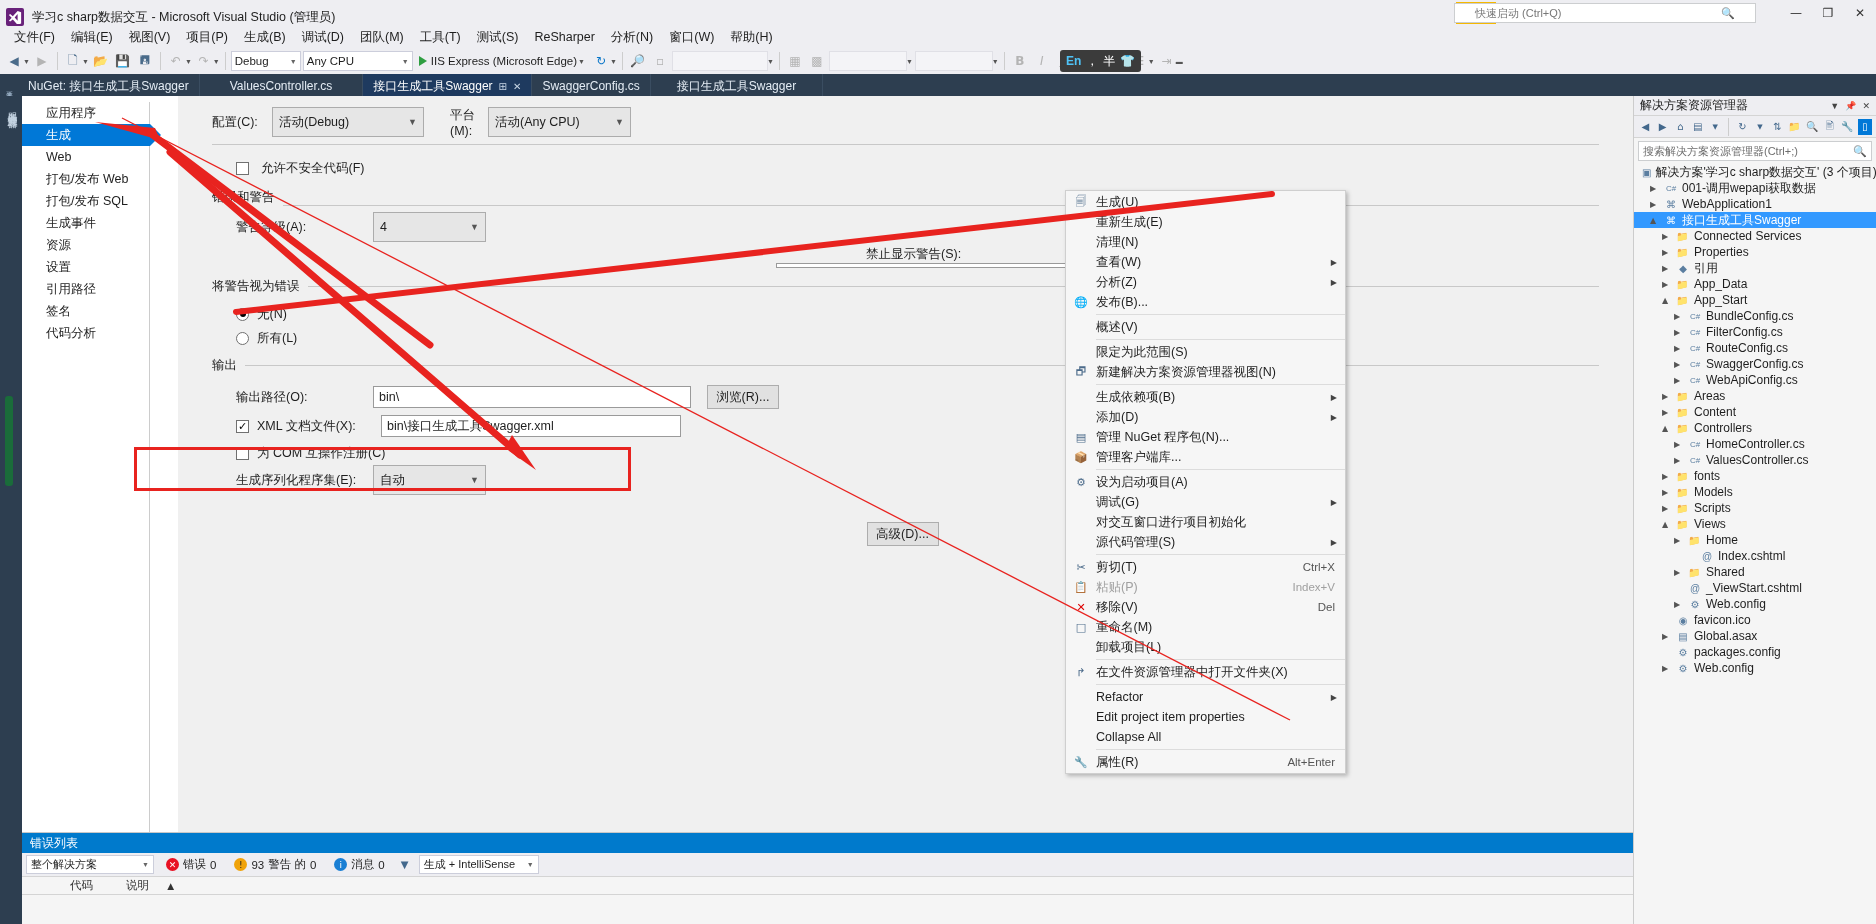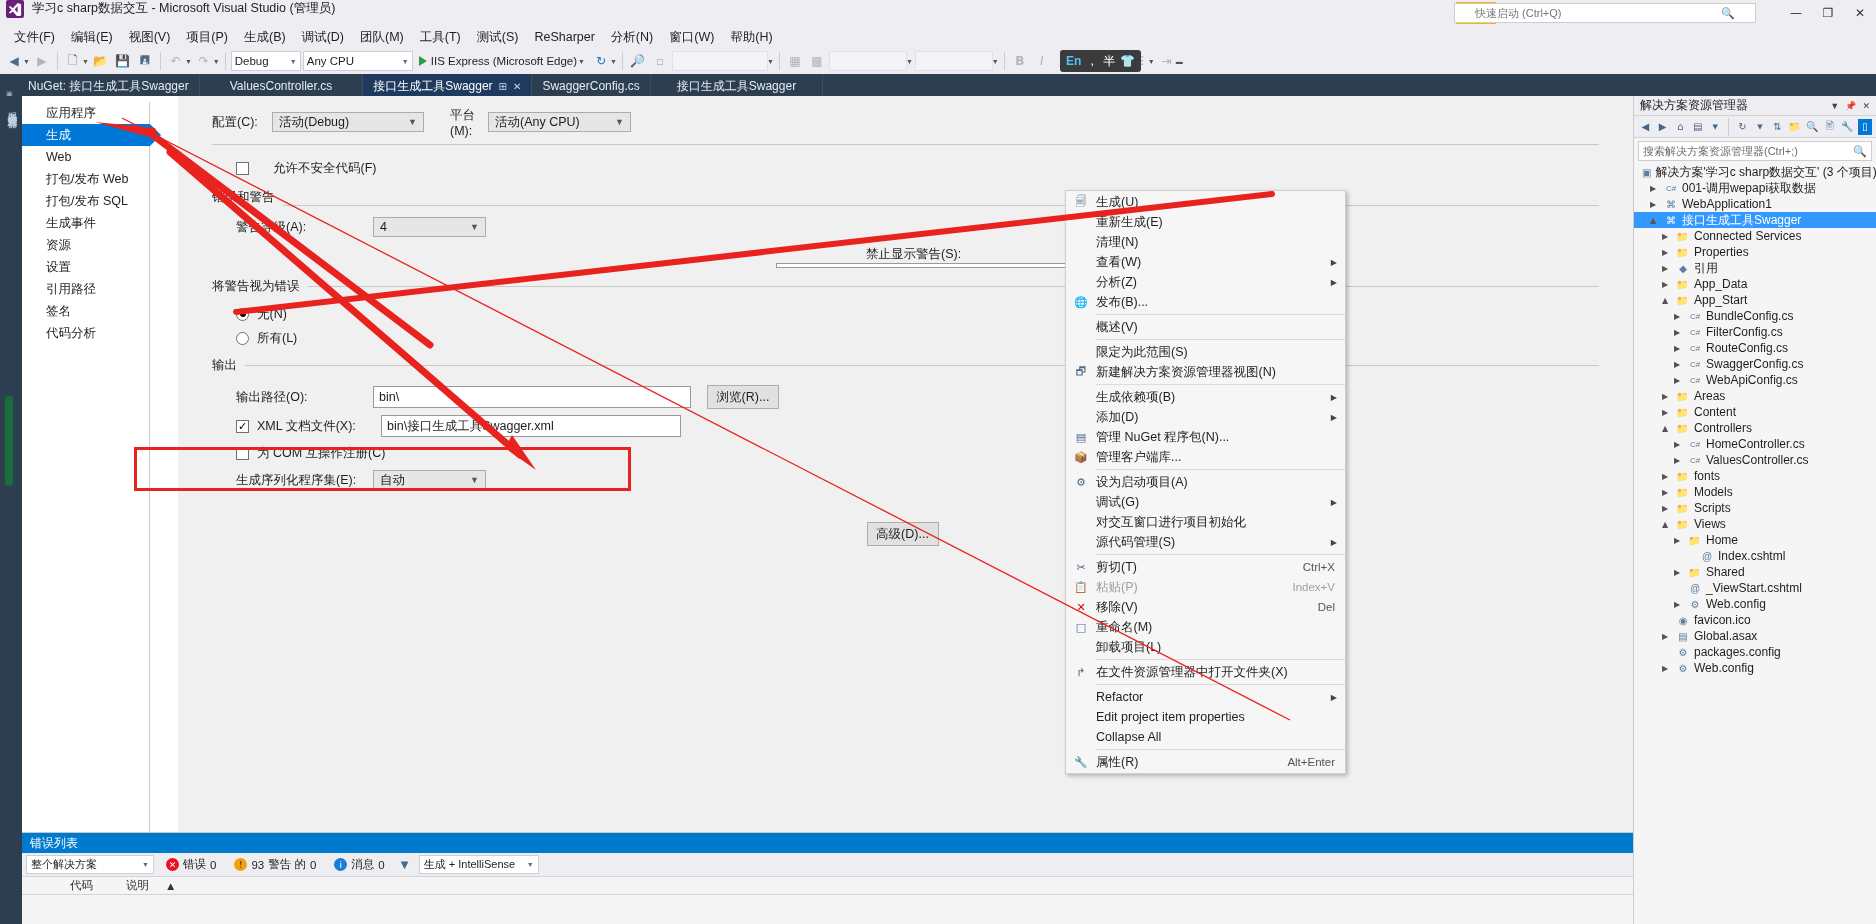--- a/index.html
+++ b/index.html
@@ -8,21 +8,21 @@
     width:1876px; height:924px;
     font-family:"Liberation Sans", sans-serif;
     font-size:12px;
     background:#eeeef2;
     overflow:hidden;
     position:relative;
     color:#1e1e1e;
   }
   
   .titlebar{
-    height:26px; background:#eeeef2; display:flex; align-items:flex-start;
+    height:26px; background:#eeeef2; display:flex; align-items:flex-end;
     padding-left:6px; position:relative;
   }
   .vs-logo{
     width:18px; height:18px; background:#68217a; color:#fff;
     font-size:11px; display:flex; align-items:center; justify-content:center;
     border-radius:2px; margin-right:8px; font-family:"DejaVu Sans", sans-serif;
   }
   .title-text{ font-size:12.5px; color:#1e1e1e; }
   .win-buttons{ position:absolute; right:0; top:0; height:26px; display:flex; }
   .win-btn{ width:32px; height:26px; display:flex; align-items:center; justify-content:center;
@@ -104,21 +104,21 @@
     border-left:11px solid #0078d7;
   }
 
   .proppane{
     position:absolute; left:128px; top:0; right:0; bottom:92px;
     background:#f0f0f0; overflow:hidden;margin-left:28px;
   }
   .row{ display:flex; align-items:center; height:22px; margin-bottom:8px; }
   .lbl{ font-size:12.5px; color:#1e1e1e; }
   .sel-box{
-    height:20px; border:1px solid #acacac; background:#e6e6e6;
+    height:30px; border:1px solid #acacac; background:#e6e6e6;
     display:flex; align-items:center; padding:0 6px; font-size:12.5px; color:#1e1e1e;
   }
   .sel-box .arw{ margin-left:auto; font-size:9px; color:#555; padding-left:8px;}
   .txt-box{
     height:22px; border:1px solid #9a9a9a; background:#fff;
     display:flex; align-items:center; padding:0 5px; font-size:12.5px; color:#1e1e1e;
   }
   .txt-box.gray{ background:#f0f0f0; border-color:#b8b8b8; }
   .grouphdr{ display:flex; align-items:center; gap:8px; margin:6px 0 10px 0; }
   .grouphdr .gt{ font-size:12.5px; color:#1e1e1e; white-space:nowrap; }
@@ -390,21 +390,21 @@
         </div>
         <span class="lbl" style="width:64px; padding-left:26px">平台(M):</span>
         <div class="sel-box" style="width:143px">
           <span>活动(Any CPU)</span>
           <span class="arw">▼</span>
         </div>
       </div>
 
       <div style="margin:10px 34px 0 34px; height:1px; background:#c8c8c8;"></div>
 
-      <div class="row" style="margin:14px 0 0 58px; height:18px; gap:24px;">
+      <div class="row" style="margin:14px 0 0 58px; height:18px; gap:12px;">
         <span class="cbx"></span>
         <span class="lbl">允许不安全代码(F)</span>
       </div>
 
       <div class="grouphdr" style="margin:12px 34px 10px 34px;align-items:flex-end;">
         <span class="gt">错误和警告</span>
         <span class="gl"></span>
       </div>
       <div class="row" style="margin:0 0 8px 58px; height:22px;">
         <span class="lbl" style="width:137px">警告等级(A):</span>

